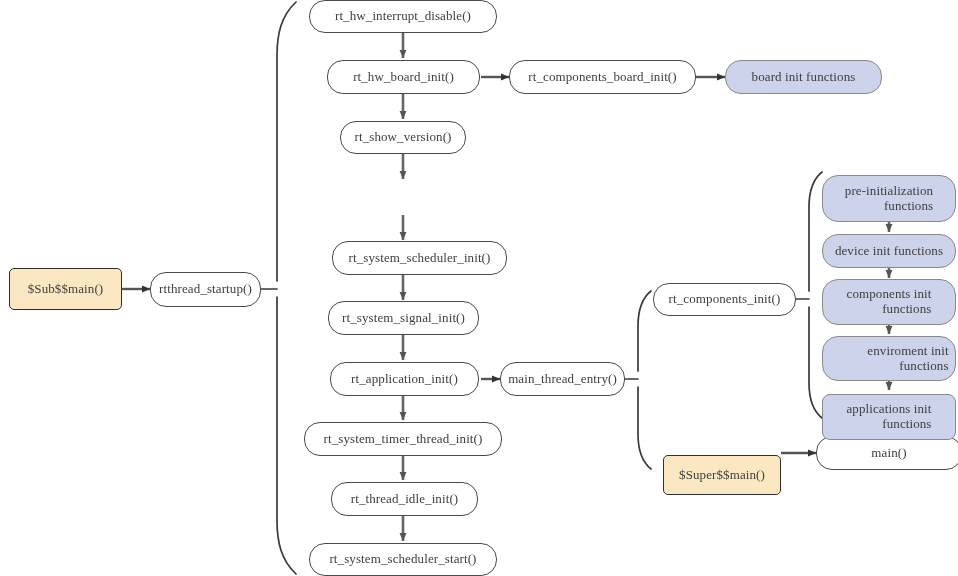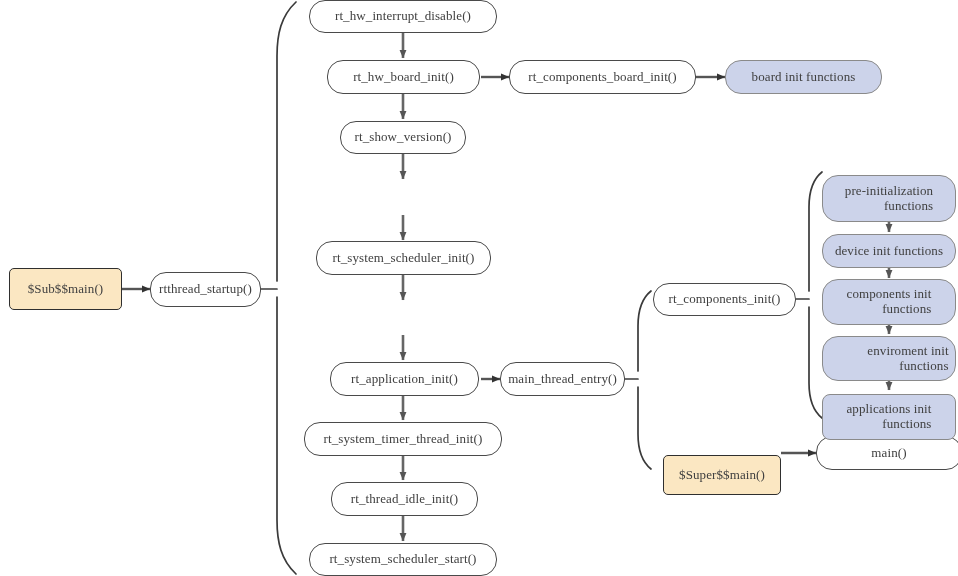--- a/index.html
+++ b/index.html
@@ -113,22 +113,23 @@
 
   <div class="node rounded" style="left:150px; top:272px; width:111px; height:35px;">rtthread_startup()</div>
 
   <div class="node rounded" style="left:309px; top:0px; width:188px; height:33px;">rt_hw_interrupt_disable()</div>
 
   <div class="node rounded" style="left:327px; top:60px; width:153px; height:34px;">rt_hw_board_init()</div>
 
   <div class="node rounded" style="left:340px; top:121px; width:126px; height:33px;">rt_show_version()</div>
 
 
-  <div class="node rounded" style="left:316px; top:241px; width:175px; height:34px;">rt_system_scheduler_init()</div>
+  <div class="node rounded" style="left:332px; top:241px; width:175px; height:34px;">rt_system_scheduler_init()</div>
 
+  <div class="node rounded" style="left:328px; top:301px; width:151px; height:34px;">rt_system_signal_init()</div>
 
   <div class="node rounded" style="left:330px; top:362px; width:149px; height:34px;">rt_application_init()</div>
 
   <div class="node rounded" style="left:304px; top:422px; width:198px; height:34px;">rt_system_timer_thread_init()</div>
 
   <div class="node rounded" style="left:331px; top:482px; width:147px; height:34px;">rt_thread_idle_init()</div>
 
   <div class="node rounded" style="left:309px; top:543px; width:188px; height:33px;">rt_system_scheduler_start()</div>
 
   <div class="node rounded" style="left:509px; top:60px; width:187px; height:34px;">rt_components_board_init()</div>

